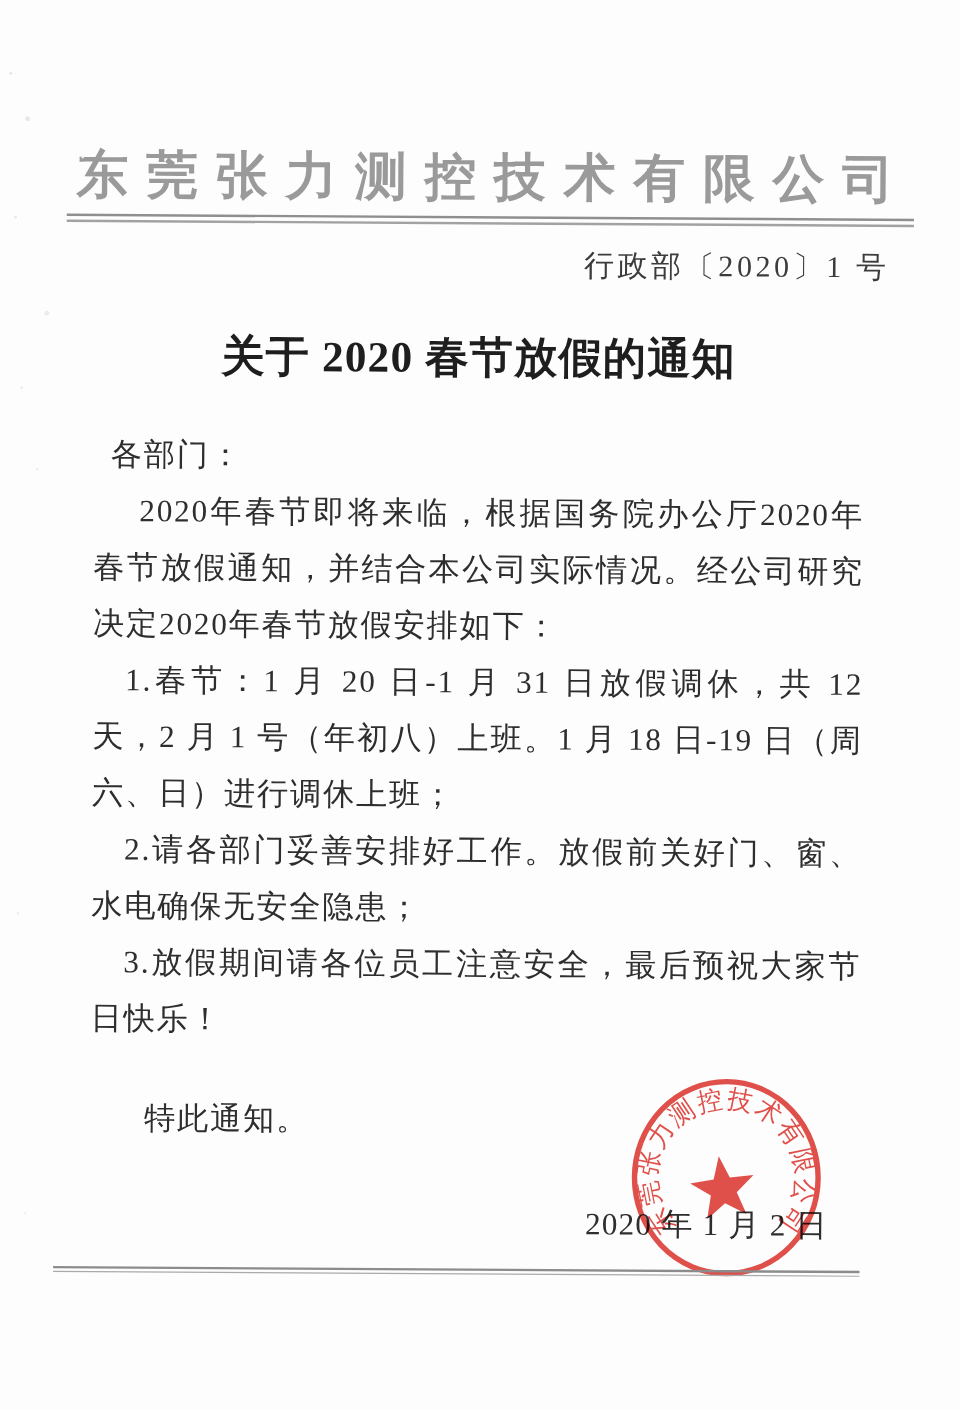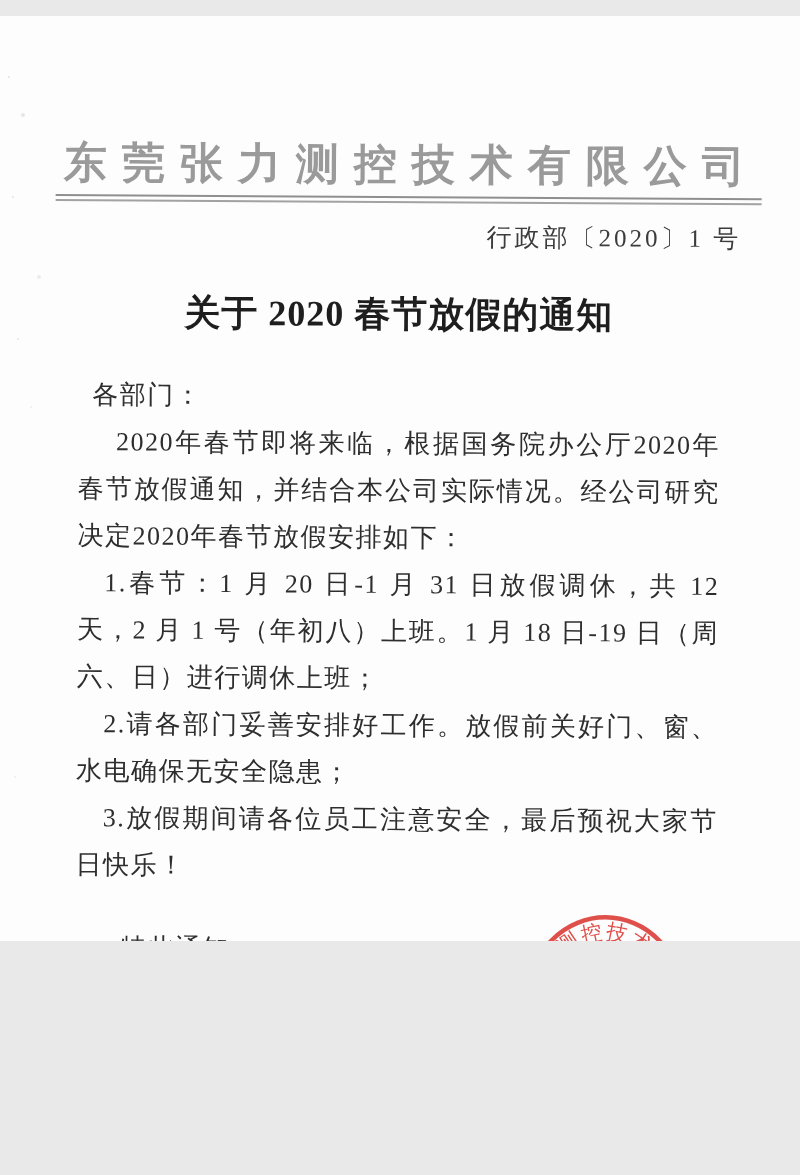--- a/index.html
+++ b/index.html
@@ -1,23 +1,22 @@
 <!DOCTYPE html>
 <html><head>
 <meta charset="utf-8">
 <style>
   html,body{margin:0;padding:0;background:#e9e9e9;}
   .page{
     position:relative;
-    width:800px;height:925px;
+    width:800px;height:1175px;
     background:#fdfdfd;
     overflow:hidden;
     font-family:"Liberation Serif","DejaVu Serif",serif;
     color:#2f2f2f;
-    margin-top:16px;
   }
   .tilt{
     position:absolute;inset:0;
     transform:rotate(0.35deg);
     transform-origin:60px 120px;
   }
   
   .company-name{
     position:absolute;left:64px;top:120px;
     font-family:"Liberation Sans","DejaVu Sans",sans-serif;

